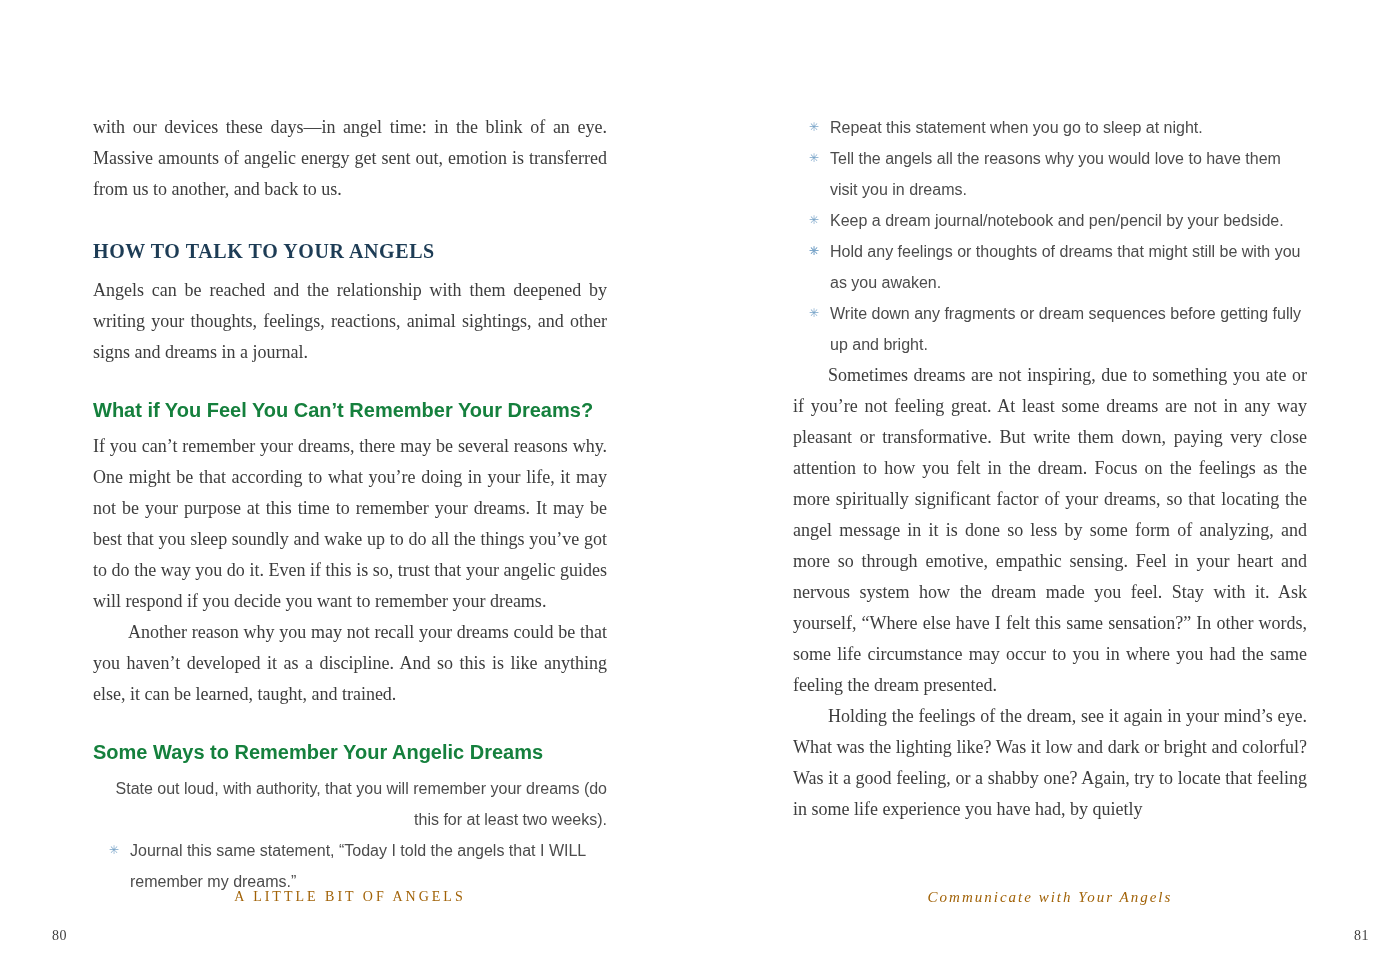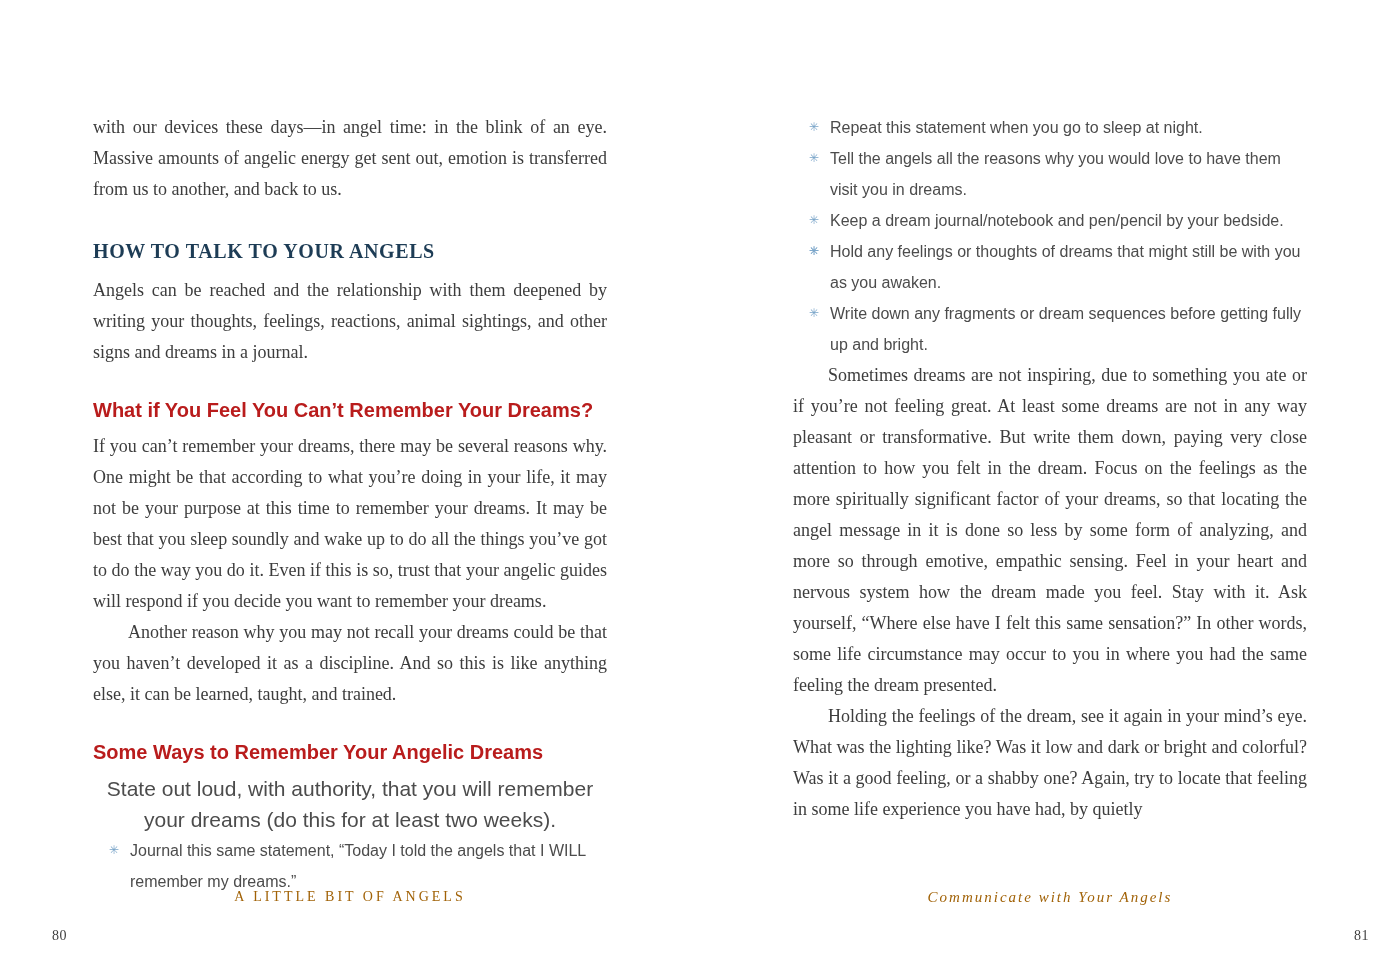--- a/index.html
+++ b/index.html
@@ -40,31 +40,31 @@
     font-size: 20px;
     letter-spacing: 0.6px;
     color: #1d3c55;
     margin: 32px 0 10px 0;
     line-height: 28px;
   }
   .h3-heading {
     font-family: "Liberation Sans", sans-serif;
     font-weight: 700;
     font-size: 20px;
-    color: #b91c1c;
+    color: #15803d;
     margin: 29px 0 8px 0;
     line-height: 26px;
   }
   .sans-para {
     font-family: "Liberation Sans", sans-serif;
-    font-size: 21px;
+    font-size: 16px;
     line-height: 31px;
     color: #4c4c4c;
     margin: 0;
-    text-align: center;
+    text-align: right;
   }
   ul.bullet-list {
     list-style: none;
     margin: 0;
     padding: 0;
   }
   ul.bullet-list li {
     position: relative;
     padding-left: 37px;
     font-family: "Liberation Sans", sans-serif;

